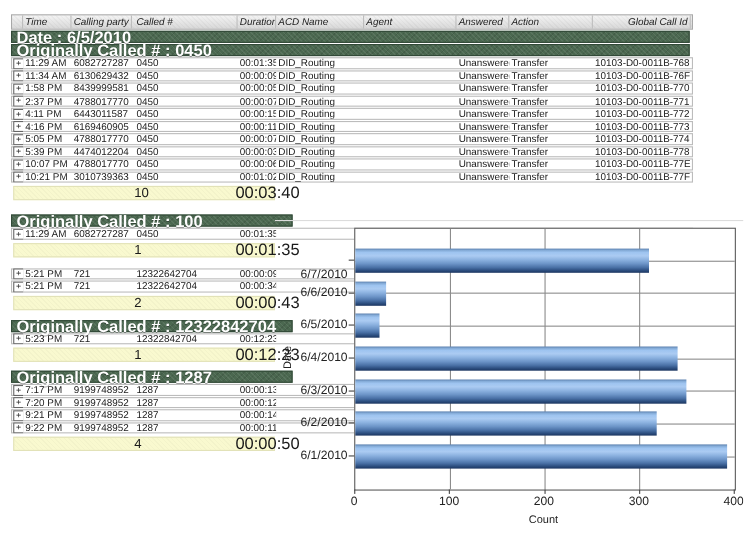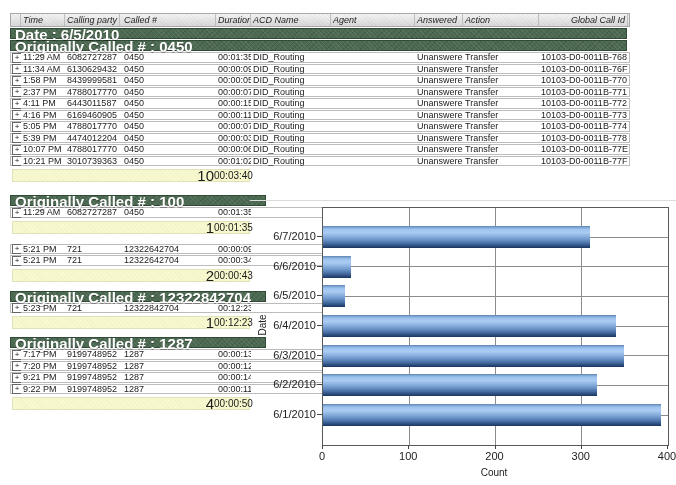--- a/index.html
+++ b/index.html
@@ -38,22 +38,22 @@
   .narrow{width:256px;}
 
   .drow{height:10.5px;border:1px solid #bcbcbc;margin-top:1px;background:#fff;align-items:center;}
   .expand{display:inline-block;width:8px;height:8px;border:1px solid #666;background:#fff;
           font-size:8px;line-height:7px;text-align:center;color:#222;margin:0 0 0 1px;cursor:pointer;}
 
   .summary{display:flex;margin:3px 0 0 2px;width:236px;height:11px;border:1px solid #e2e2b8;
            background:#f9f9cf;
            background-image:repeating-linear-gradient(45deg,rgba(0,0,0,0.025) 0 1px,transparent 1px 3px);}
   .s-spacer{width:105px;}
-  .s-count{width:96px;font-size:15px;line-height:11px;padding-left:4px;box-sizing:border-box;color:#1a1a1a;text-align:right;}
-  .s-dur{width:31px;font-size:10px;line-height:11px;text-align:left;color:#1a1a1a;}
+  .s-count{width:96px;font-size:12px;line-height:11px;padding-left:4px;box-sizing:border-box;color:#1a1a1a;}
+  .s-dur{width:31px;font-size:15px;line-height:11px;text-align:left;color:#1a1a1a;}
   .section{margin-top:8px;}
   .section.first{margin-top:13px;}
   .section.gapB{margin-top:10px;}
   .section.gapC{margin-top:9px;}
 
   
   .chart{position:absolute;left:250px;top:200px;width:426px;height:285px;border-top:1px solid #dcdcdc;}
   .plot{position:absolute;left:72px;top:6px;width:345px;height:237px;border:1px solid #5a5a5a;background:#fff;}
   .vgrid{position:absolute;top:0;bottom:0;width:1px;background:#8c8c8c;}
   .hgrid{position:absolute;left:0;right:0;height:1px;background:#8c8c8c;}
@@ -320,21 +320,21 @@
         <div class="hgrid" style="top: 206.502px;"></div>
         <div class="bar" style="top: 18px; width: 266.512px;"></div>
         <div class="bar" style="top: 47.667px; width: 27.6px;"></div>
         <div class="bar" style="top: 77.334px; width: 22.425px;"></div>
         <div class="bar" style="top: 107.001px; width: 293.25px;"></div>
         <div class="bar" style="top: 136.668px; width: 301.012px;"></div>
         <div class="bar" style="top: 166.335px; width: 274.275px;"></div>
         <div class="bar" style="top: 196.002px; width: 338.1px;"></div>
       </div>
     <div id="chart-deco">
-        <div class="ylab" style="top: 35px;">6/7/2010</div>
+        <div class="ylab" style="top: 49px;">6/7/2010</div>
         <div class="ytick" style="top: 35px;"></div>
         <div class="ylab" style="top: 64.667px;">6/6/2010</div>
         <div class="ytick" style="top: 64.667px;"></div>
         <div class="ylab" style="top: 94.334px;">6/5/2010</div>
         <div class="ytick" style="top: 94.334px;"></div>
         <div class="ylab" style="top: 124.001px;">6/4/2010</div>
         <div class="ytick" style="top: 124.001px;"></div>
         <div class="ylab" style="top: 153.668px;">6/3/2010</div>
         <div class="ytick" style="top: 153.668px;"></div>
         <div class="ylab" style="top: 183.335px;">6/2/2010</div>

